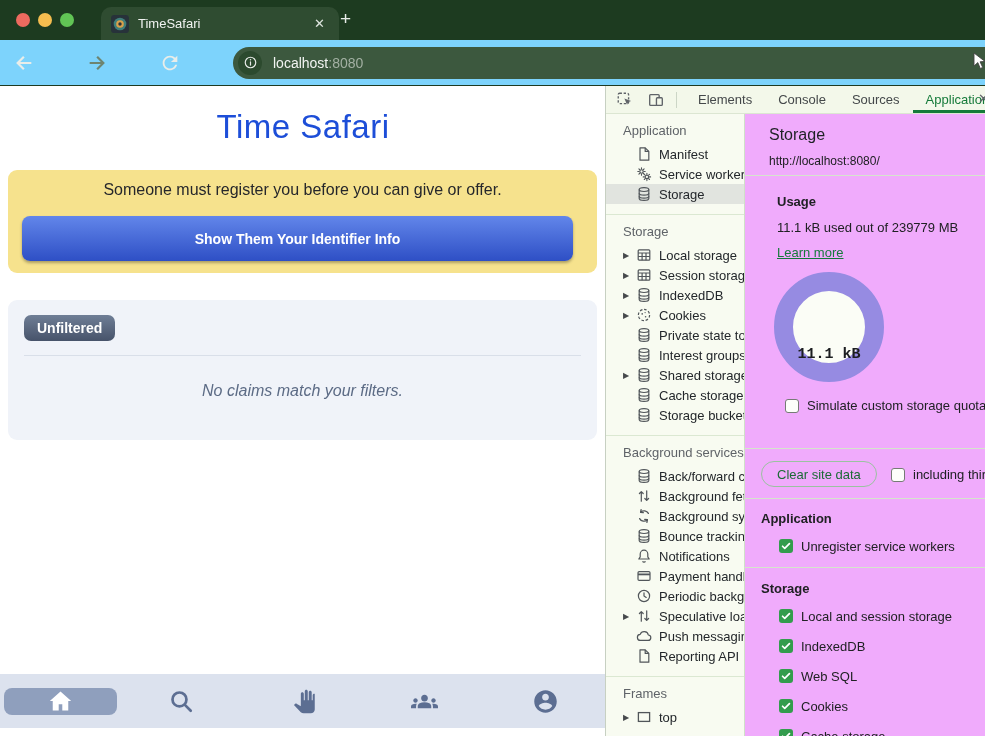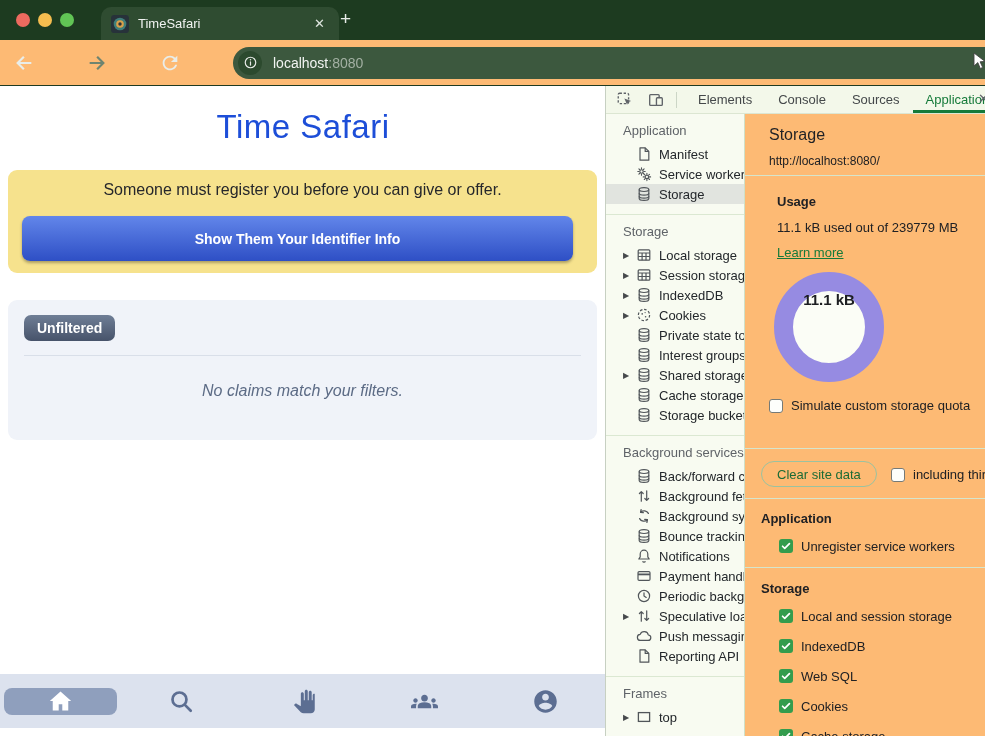--- a/index.html
+++ b/index.html
@@ -9,21 +9,21 @@
   .tabstrip{position:absolute;left:0;top:0;width:985px;height:40px;background:#1d3b20;}
   .lights{position:absolute;left:16px;top:13px;display:flex;gap:8px;}
   .light{width:14px;height:14px;border-radius:50%;}
   .light.r{background:#ed6a5f;} .light.y{background:#f5bd4f;} .light.g{background:#61c455;}
   .tab{position:absolute;left:101px;top:7px;width:238px;height:33px;background:#2f4c31;
        border-radius:10px 10px 0 0;display:flex;align-items:center;padding:0 10px;box-sizing:border-box;}
   .favicon{width:18px;height:18px;margin-right:9px;flex:none;}
   .tabtitle{font-size:13px;color:#f1f3f1;flex:1;white-space:nowrap;overflow:hidden;}
   .tabclose{color:#dfe5df;font-size:13px;padding:2px 4px;cursor:default;}
   .newtab{position:absolute;left:340px;top:8px;color:#e8ece8;font-size:19px;font-weight:400;}
-  .toolbar{position:absolute;left:0;top:40px;width:985px;height:46px;background:#fdba74;
+  .toolbar{position:absolute;left:0;top:40px;width:985px;height:46px;background:#7dd3fc;
            border-bottom:1px solid #1e3a21;box-sizing:border-box;display:flex;align-items:center;gap:38px;}
   .navbtn{width:22px;height:22px;margin-left:13px;color:#e9ede9;flex:none;}
   .navbtn.dim{color:#6e8470;}
   .urlbar{margin-left:14px;height:32px;width:900px;background:#3c583e;border-radius:16px;
           display:flex;align-items:center;flex:none;}
   .infocirc{width:24px;height:24px;border-radius:50%;background:#2c4a2e;margin-left:5px;
             display:flex;align-items:center;justify-content:center;color:#e6eae6;}
   .urltext{margin-left:11px;font-size:14px;color:#f2f4f2;white-space:nowrap;}
   .urlport{color:#a3b0a3;}
   .cursor{position:absolute;left:973px;top:52px;width:16px;height:18px;z-index:50;}
@@ -42,21 +42,21 @@
   .unfiltered{background:linear-gradient(#6f7e96,#47536a);color:#fff;font-size:14px;font-weight:600;
               padding:5px 13px;border:none;border-radius:7px;font-family:inherit;cursor:pointer;}
   .actdiv{margin:14px 16px 0;border-top:1px solid #d9dfe9;}
   .actempty{text-align:center;margin-top:26px;font-style:italic;color:#5c6b85;font-size:16px;}
   .bottomnav{position:absolute;left:0;top:588px;width:606px;height:54px;background:#dce2ee;display:flex;}
   .navcell{flex:1;display:flex;align-items:center;justify-content:center;}
   .navcell svg{width:27px;height:27px;color:#5c6e92;}
   .hometile{margin:5px 4px;flex:1;background:#8f9fbd;border-radius:8px;display:flex;align-items:center;justify-content:center;}
   .hometile svg{color:#fff;}
   
-  .devtools{position:absolute;left:605px;top:86px;width:380px;height:650px;background:#fdba74;
+  .devtools{position:absolute;left:605px;top:86px;width:380px;height:650px;background:#f0abfc;
             border-left:1px solid #c7d0c2;box-sizing:border-box;}
   .dt-tabbar{height:28px;border-bottom:1px solid #dce6d2;display:flex;align-items:center;
              background:#f3f8ea;position:relative;box-sizing:border-box;}
   .dt-ic{width:18px;height:18px;color:#5f6368;flex:none;}
   .dt-ic.first{margin-left:10px;} .dt-ic.second{margin-left:13px;}
   .dt-sep{width:1px;height:16px;background:#ccd6c6;margin:0 8px 0 11px;flex:none;}
   .dt-tab{font-size:13px;color:#44484a;padding:0 13px;line-height:27px;height:27px;cursor:pointer;white-space:nowrap;}
   .dt-tab.active{color:#157a3a;box-shadow:inset 0 -3px 0 #157a3a;}
   .dt-close{position:absolute;left:372px;top:5px;color:#5f6368;font-size:13px;}
   .dt-body{position:absolute;top:28px;bottom:0;left:0;width:379px;display:flex;}
@@ -71,21 +71,21 @@
   .ticon{width:16px;height:16px;margin-right:7px;color:#51565a;flex:none;}
   .ticon svg{width:16px;height:16px;display:block;}
   .dt-pane{position:relative;width:240px;flex:none;}
   .pane-title{position:absolute;left:24px;top:12px;font-size:16px;color:#1f2125;}
   .pane-origin{position:absolute;left:24px;top:40px;font-size:12px;color:#202124;}
   .phr{position:absolute;left:0;width:240px;border-top:1px solid #d5e5cc;}
   .usage-h{position:absolute;left:32px;top:80px;font-size:13px;font-weight:700;color:#202124;}
   .usage-t{position:absolute;left:32px;top:106px;font-size:13px;color:#202124;white-space:nowrap;}
   .learn{position:absolute;left:32px;top:131px;font-size:13px;color:#157a3a;text-decoration:underline;cursor:pointer;}
   .donut{position:absolute;left:29px;top:158px;width:72px;height:72px;border:19px solid #968be2;
-         border-radius:50%;display:flex;align-items:flex-start;justify-content:center;background:#fbfdf6;}
+         border-radius:50%;display:flex;align-items:flex-end;justify-content:center;background:#fbfdf6;font-family:Liberation Mono, monospace;}
   .donutlbl{font-size:15px;font-weight:700;color:#1c1e21;}
   .cbrow{position:absolute;display:flex;align-items:center;white-space:nowrap;}
   .cb{width:14px;height:14px;border-radius:3px;flex:none;box-sizing:border-box;cursor:pointer;}
   .cb.un{background:#fdfefb;border:1.5px solid #767a76;}
   .cb.ck{background:#339c4d;display:flex;align-items:center;justify-content:center;}
   .cblbl{margin-left:8px;font-size:13px;color:#202124;}
   .clearbtn{position:absolute;left:16px;top:347px;height:26px;border-radius:13px;border:1px solid #9ac2a0;
             background:transparent;color:#1b6b35;font-size:13px;font-family:inherit;padding:0 15px;cursor:pointer;}
   .pane-sec-h{position:absolute;left:16px;font-size:13px;font-weight:700;color:#202124;}
   .cklist{position:absolute;left:34px;}
@@ -465,21 +465,21 @@
     <div class="dt-pane">
       <div class="pane-title">Storage</div>
       <div class="pane-origin">http://localhost:8080/</div>
       <div class="phr" style="top:61px"></div>
       <div class="usage-h">Usage</div>
       <div class="usage-t">11.1 kB used out of 239779 MB</div>
       <div class="learn">Learn more</div>
       <div class="donut" id="donut" style="border-color: rgb(150, 139, 226);">
         <span class="donutlbl">11.1 kB</span>
       </div>
-      <div class="cbrow" style="left:24px;top:284px">
+      <div class="cbrow" style="left:40px;top:284px">
         <div class="cb un"></div>
         <span class="cblbl">Simulate custom storage quota</span>
       </div>
       <div class="phr" style="top:334px"></div>
       <button class="clearbtn">Clear site data</button>
       <div class="cbrow" style="left:146px;top:353px">
         <div class="cb un"></div>
         <span class="cblbl">including third-party cookies</span>
       </div>
       <div class="phr" style="top:384px"></div>

